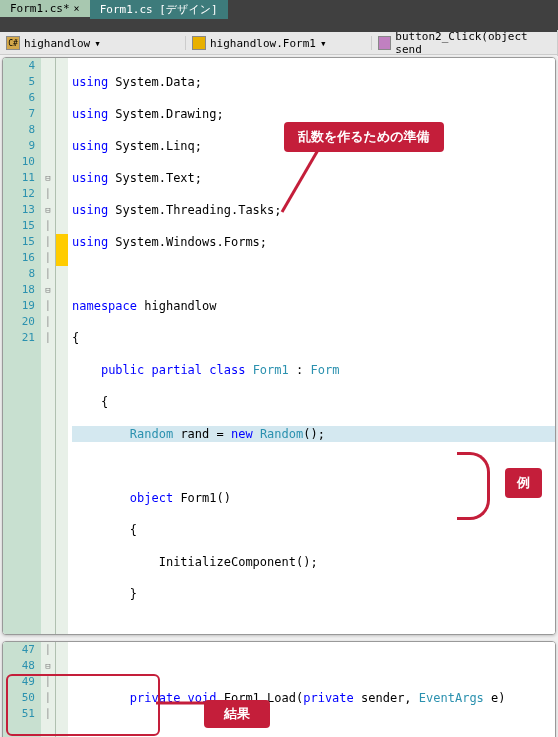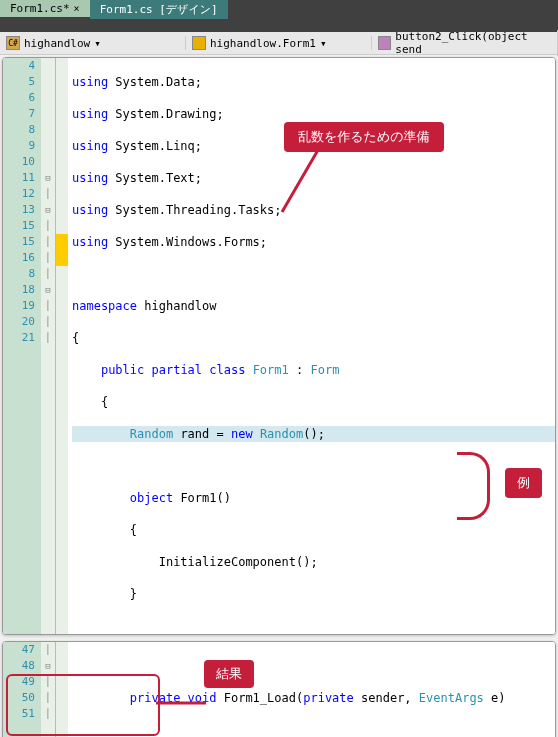--- a/index.html
+++ b/index.html
@@ -18,21 +18,21 @@
 .fold{width:14px;background:#e8f0e8;border-right:1px solid #b0c0b0;flex-shrink:0;color:#808080;font-size:9px;text-align:center}
 .mark{width:12px;background:#e8f0e8;flex-shrink:0}
 .mark .m{height:16px}
 .mark .y{background:#ffcc00}
 .code{flex:1;background:#ffffff;padding-left:4px;white-space:pre;font-size:12px;line-height:16px;overflow:hidden}
 .code .line{height:16px}
 .code .hl{background:#d4e8f0}
 .gutter .line,.fold .line,.mark .line{height:16px;line-height:16px}
 .kw{color:#0000ff}
 .type{color:#2b91af}
-.callout{position:absolute;background:#c41e3a;color:#fff;padding:6px 14px;border-radius:4px;font-size:13px;font-weight:normal;font-family:Meiryo,sans-serif}
+.callout{position:absolute;background:#c41e3a;color:#fff;padding:6px 14px;border-radius:4px;font-size:13px;font-weight:bold;font-family:Meiryo,sans-serif}
 .bracket{position:absolute;border:3px solid #c41e3a;border-left:none;border-radius:0 20px 20px 0}
 .result-box{position:absolute;border:2px solid #c41e3a;border-radius:6px}
 </style>
 </head>
 <body>
 
 <div class="wrap">
 
   <div class="tabs">
     <div class="tab active">
@@ -193,14 +193,14 @@
     </div>
   </div>
 
   <div class="bracket" style="top:452px;left:457px;width:30px;height:62px"></div>
   <div class="callout" style="top:468px;left:505px;padding:6px 12px"><span>例</span></div>
 
   <div class="result-box" style="top:674px;left:6px;width:150px;height:58px"></div>
   <svg style="position:absolute;top:700px;left:156px" width="50" height="6">
       <line x1="0" y1="3" x2="50" y2="3" stroke="#c41e3a" stroke-width="3"></line>
     </svg>
-  <div class="callout" style="top:660px;left:204px;padding:5px 12px"><span>結果</span></div>
+  <div class="callout" style="top:700px;left:204px;padding:5px 20px"><span>結果</span></div>
 </div>
 
 </body></html>

